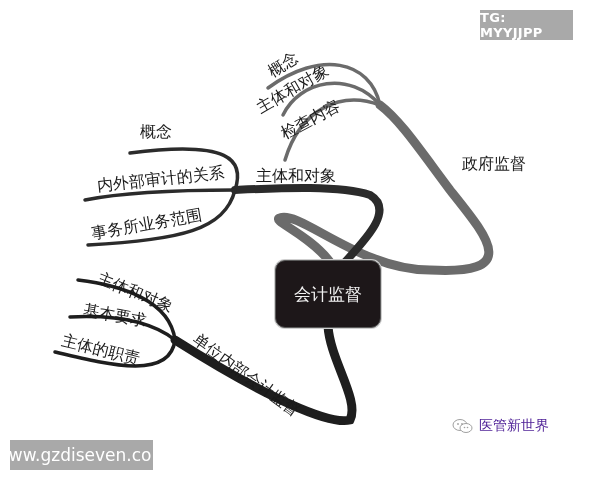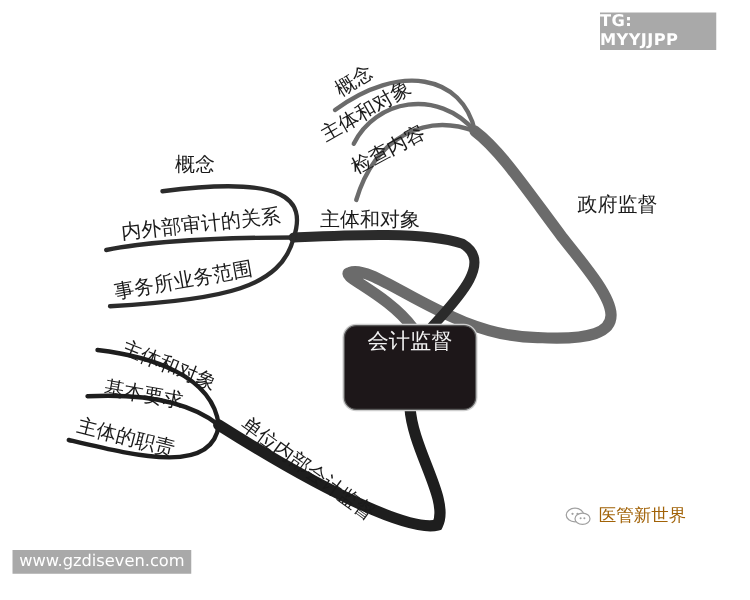--- a/index.html
+++ b/index.html
@@ -5,30 +5,30 @@
   html, body { margin: 0; padding: 0; background: #ffffff; }
   body { width: 600px; height: 480px; position: relative; overflow: hidden;
          font-family: "DejaVu Serif", "Liberation Serif", serif; }
   .canvas { position: absolute; left: 0; top: 0; width: 600px; height: 480px; }
   svg.lines { position: absolute; left: 0; top: 0; }
   .lbl { position: absolute; font-size: 16px; color: #1a1a1a; white-space: nowrap;
          transform-origin: left bottom; line-height: 1; }
   .center-node { position: absolute; left: 275px; top: 260px; width: 104px; height: 66px;
          background: #1d1719; border-radius: 10px; border: 1px solid #5a5a5a;
          box-shadow: 0 0 0 1px #cfcfcf; color: #f2f2f2; font-size: 17px;
-         display: flex; align-items: flex-start; justify-content: center; }
+         display: flex; align-items: center; justify-content: center; }
   .badge { position: absolute; background: #a9a9a9; color: #ffffff;
          font-family: "DejaVu Sans", "Liberation Sans", sans-serif; }
   .badge-tg { left: 480px; top: 10px; width: 93px; height: 30px; font-size: 13px;
          font-weight: bold; display: flex; align-items: center; justify-content: center;
          letter-spacing: 0.3px; }
-  .badge-url { left: 10px; top: 440px; width: 143px; height: 19px; font-size: 13px;
+  .badge-url { left: 10px; top: 440px; width: 143px; height: 30px; font-size: 17px;
          display: flex; align-items: center; justify-content: center; }
-  .wm { position: absolute; left: 452px; top: 404px; display: flex; align-items: center;
-         gap: 5px; color: #a16207; font-size: 14px;
+  .wm { position: absolute; left: 452px; top: 417px; display: flex; align-items: center;
+         gap: 5px; color: #4c1d95; font-size: 14px;
          font-family: "DejaVu Sans", "Liberation Sans", sans-serif; }
   .wm-icon { width: 22px; height: 16px; position: relative; }
 </style>
 </head>
 <body>
 
 <div class="canvas">
 
   <svg class="lines" width="600" height="480" viewBox="0 0 600 480">
 

